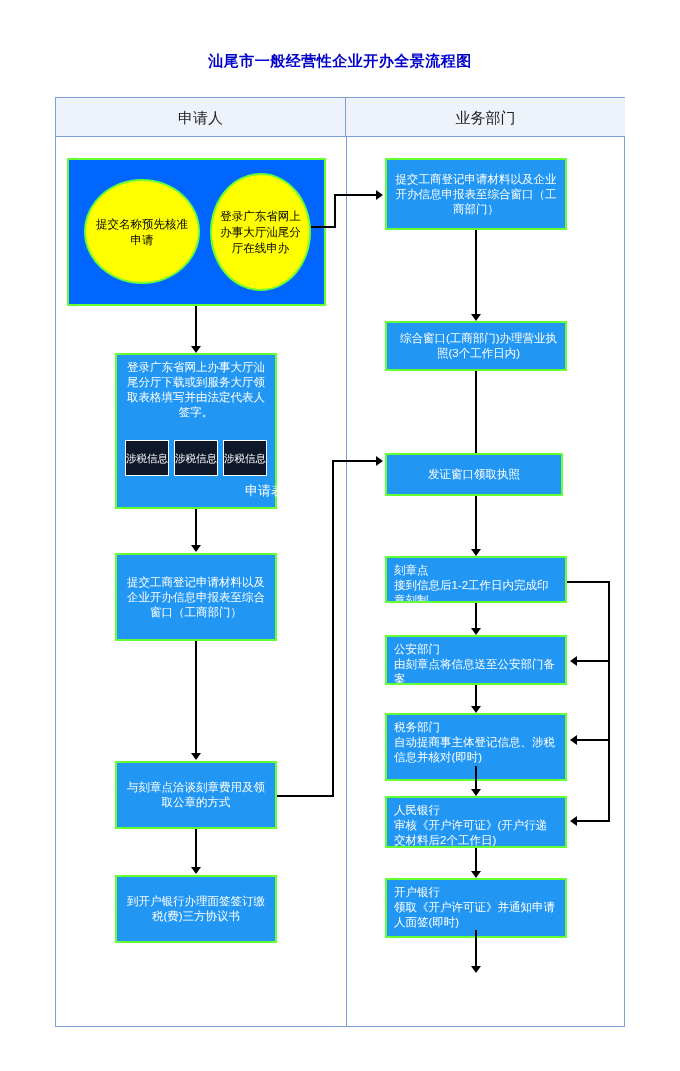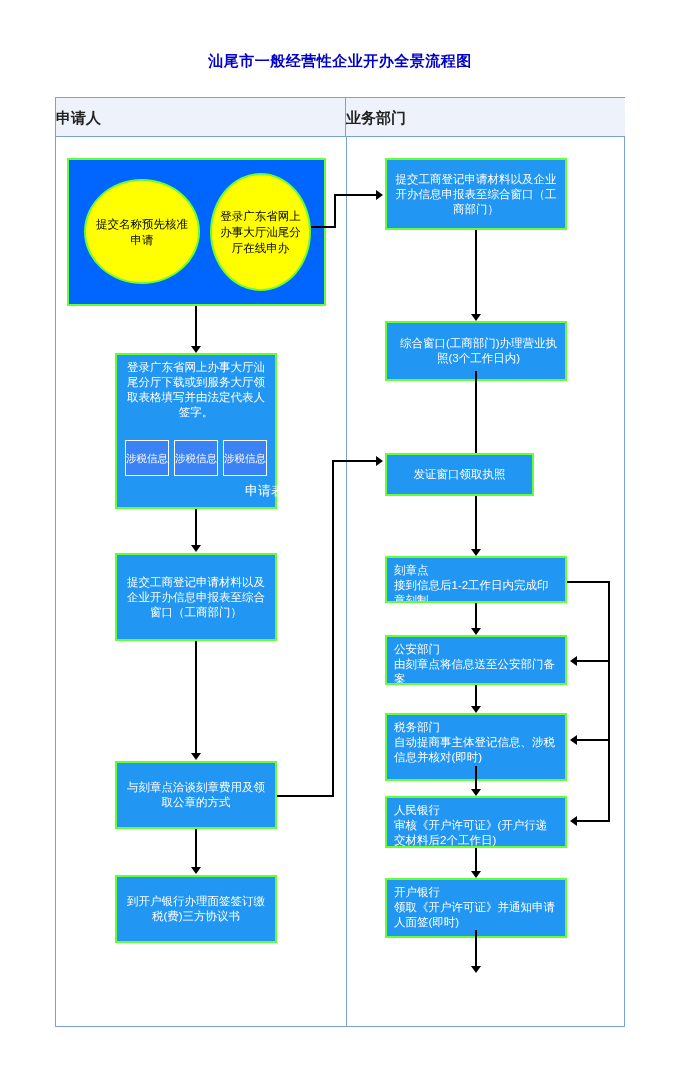--- a/index.html
+++ b/index.html
@@ -33,22 +33,23 @@
     height: 930px;
     border: 1px solid #7b9fd6;
     box-sizing: border-box;
     background: #ffffff;
   }
   .hdr {
     position: absolute;
     top: 0;
     height: 39px;
     line-height: 39px;
+    text-align: center;
     font-size: 15px;
-    font-weight: bold;
+    font-weight: normal;
     color: #222;
     background: #eef2fb;
     border-bottom: 1px solid #7b9fd6;
     box-sizing: border-box;
   }
   #hdr-left { left: 0; width: 290px; border-right: 1px solid #7b9fd6; }
   #hdr-right { left: 290px; width: 279px; }
   #divider {
     position: absolute;
     left: 290px;
@@ -91,21 +92,21 @@
   }
   #blue-group {
     position: absolute;
     box-sizing: border-box;
     background: #0066ff;
     border: 2px solid #66ff33;
   }
   .redbox {
     position: absolute;
     box-sizing: border-box;
-    background: #3b82f6;
+    background: #0f172a;
     border: 1px solid #ffffff;
     color: #ffffff;
     font-size: 10.5px;
     line-height: 12px;
     display: flex;
     align-items: center;
     justify-content: center;
     text-align: left;
   }
   .caption {
@@ -194,26 +195,26 @@
   <div class="arrow-h" style="left:221px; top:697px; width:57px;"></div>
   <div class="arrow-v" style="left:276px; top:362px; height:337px;"></div>
   <div class="arrow-h" style="left:276px; top:362px; width:46px;"></div>
   <div class="head-right" style="left:320px; top:358px;"></div>
 
   <div class="node center" style="left:329px; top:60px; width:182px; height:72px;">提交工商登记申请材料以及企业开办信息申报表至综合窗口（工商部门）</div>
 
   <div class="arrow-v" style="left:419px; top:132px; height:86px;"></div>
   <div class="head-down" style="left:415px; top:216px;"></div>
 
-  <div class="node center" style="left:329px; top:223px; width:182px; height:60px;padding-left:12px;">综合窗口(工商部门)办理营业执照(3个工作日内)</div>
+  <div class="node center" style="left:329px; top:223px; width:182px; height:50px;padding-left:12px;">综合窗口(工商部门)办理营业执照(3个工作日内)</div>
 
   <div class="arrow-v" style="left:419px; top:273px; height:84px;"></div>
   <div class="head-down" style="left:415px; top:355px;"></div>
 
-  <div class="node center" style="left:329px; top:355px; width:149px; height:43px;">发证窗口领取执照</div>
+  <div class="node center" style="left:329px; top:355px; width:178px; height:43px;">发证窗口领取执照</div>
 
   <div class="arrow-v" style="left:419px; top:398px; height:55px;"></div>
   <div class="head-down" style="left:415px; top:451px;"></div>
 
   <div class="node" style="left:329px; top:458px; width:182px; height:47px; white-space:pre-line;">刻章点
 接到信息后1-2工作日内完成印章刻制</div>
 
   <div class="arrow-v" style="left:419px; top:505px; height:27px;"></div>
   <div class="head-down" style="left:415px; top:530px;"></div>
 

